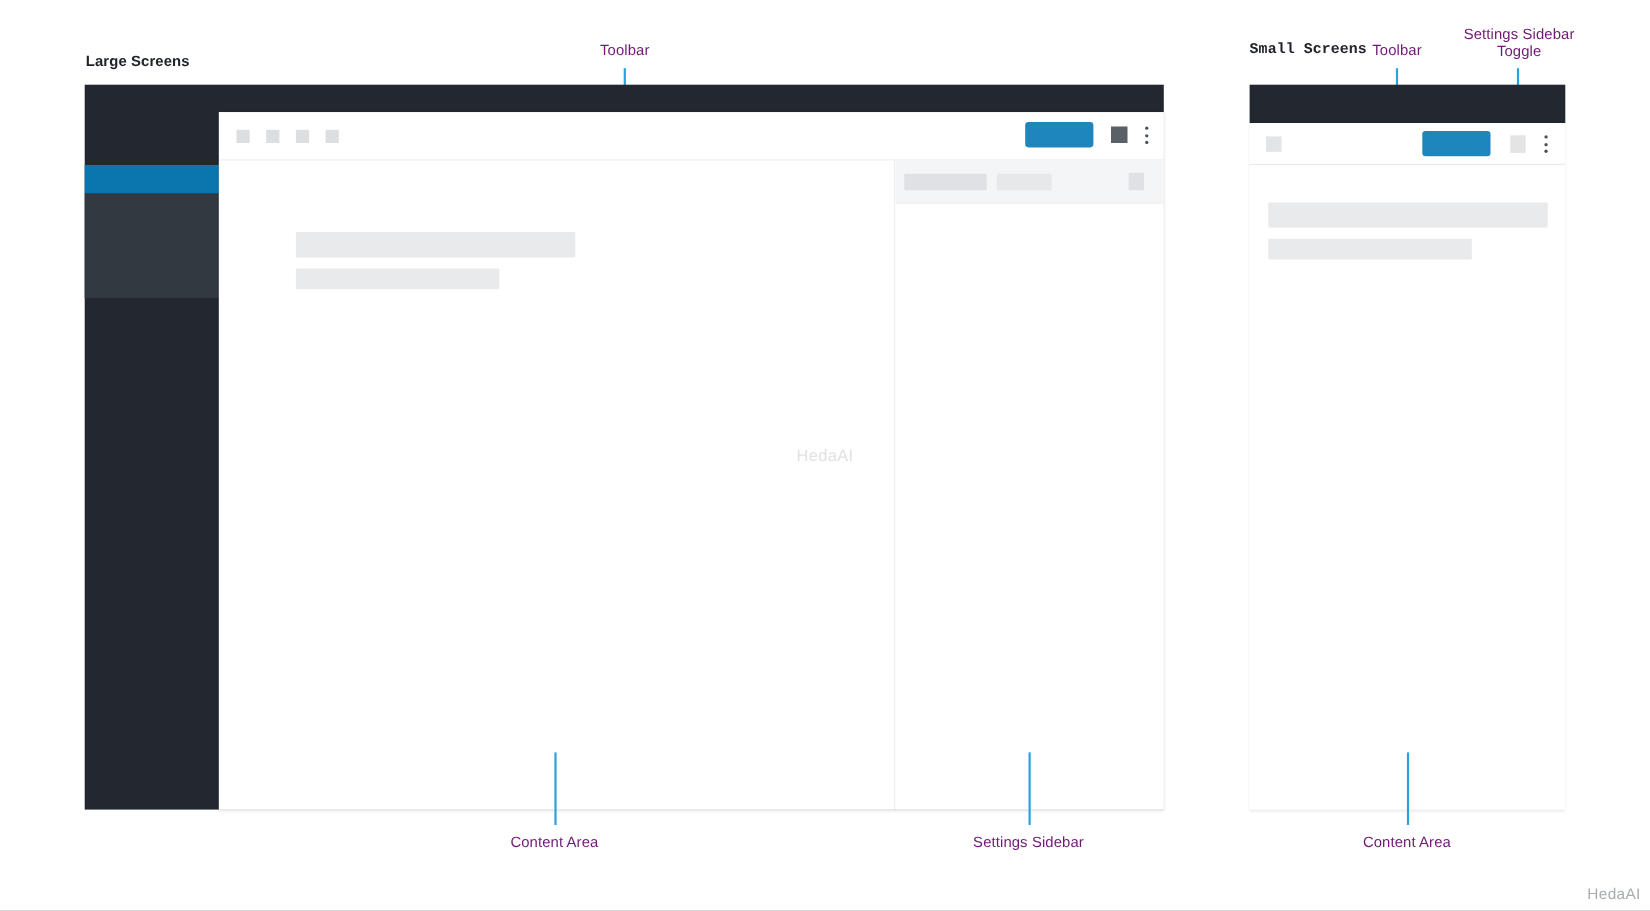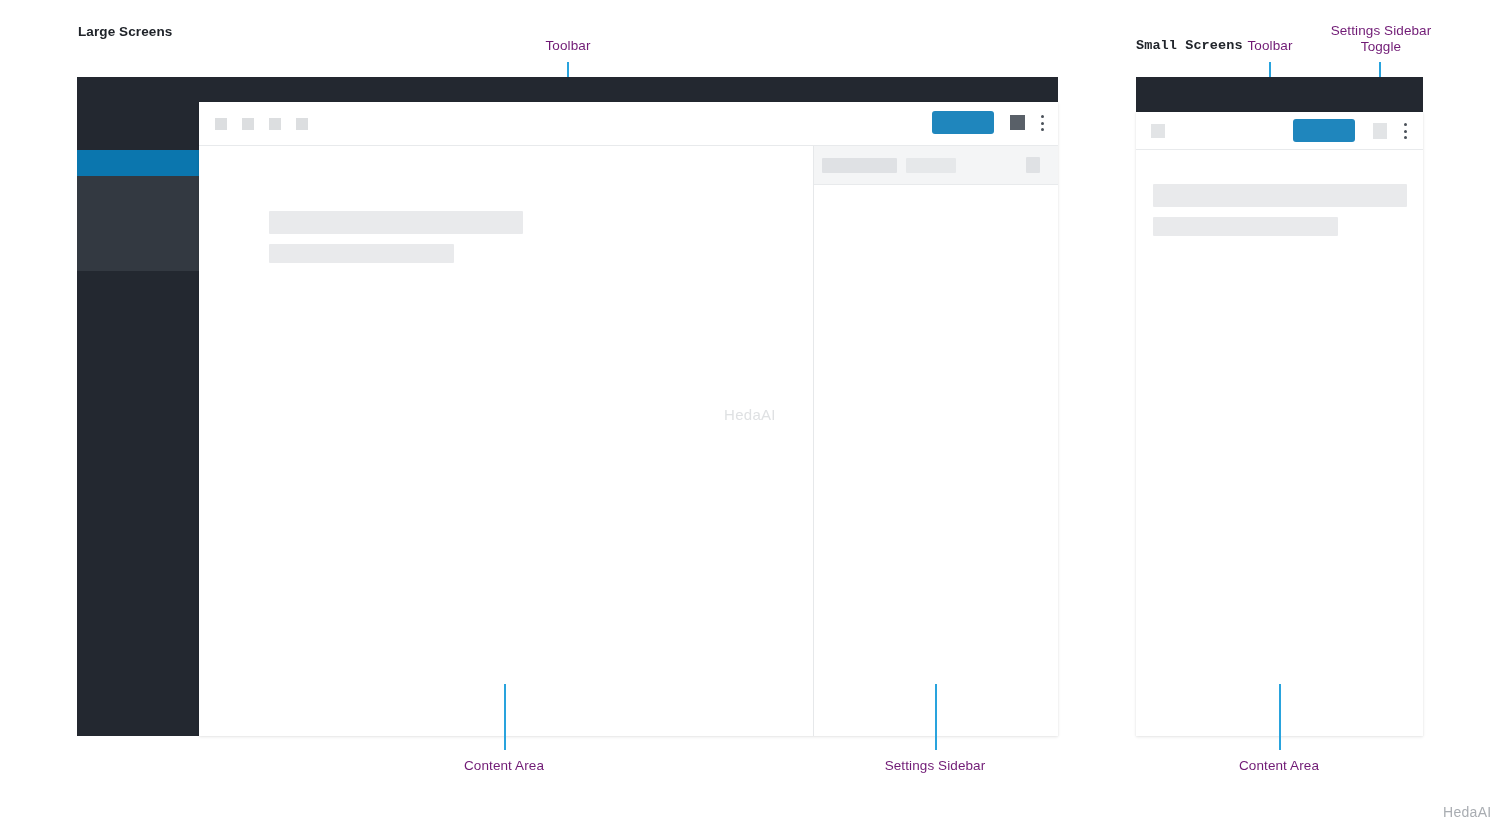--- a/index.html
+++ b/index.html
@@ -120,21 +120,21 @@
   }
   .shadow-soft {
     box-shadow: 0 1px 3px rgba(0,0,0,0.10), 0 0 1px rgba(0,0,0,0.08);
   }
 </style>
 </head>
 <body>
 
 <div class="stage">
 
-  <div class="anno dark" style="left:78px; top:24px;">Large Screens</div>
+  <div class="anno dark" style="left:78px; top:48px;">Large Screens</div>
 
   <div class="anno" style="left:518px; top:38px; width:100px;">Toolbar</div>
   <div class="leader" style="left:567px; top:62px; height:62px;"></div>
 
   <div class="anno dark" style="left:1136px; top:38px;font-family:Liberation Mono, monospace;">Small Screens</div>
 
   <div class="anno" style="left:1220px; top:38px; width:100px;">Toolbar</div>
   <div class="leader" style="left:1269px; top:62px; height:76px;"></div>
 
   <div class="anno" style="left:1326px; top:23px; width:110px;">Settings Sidebar

